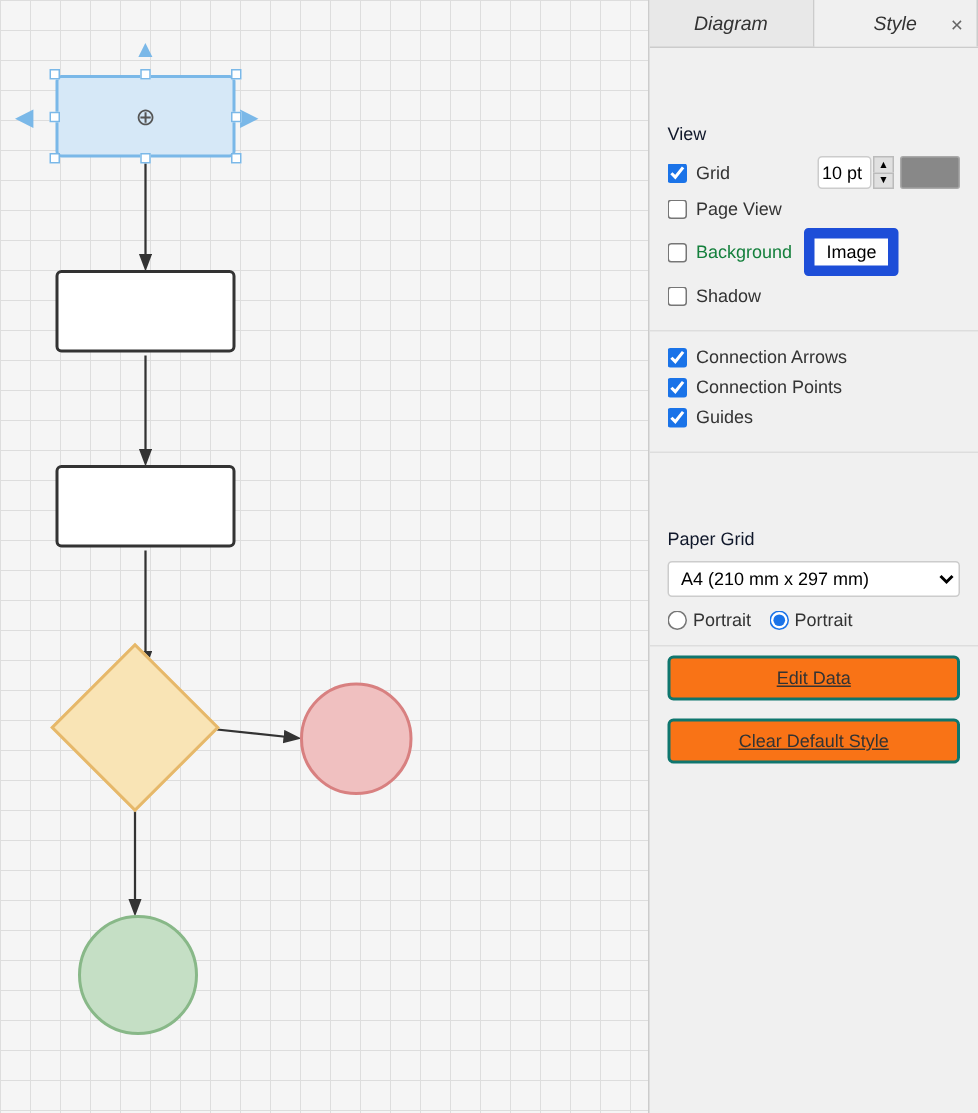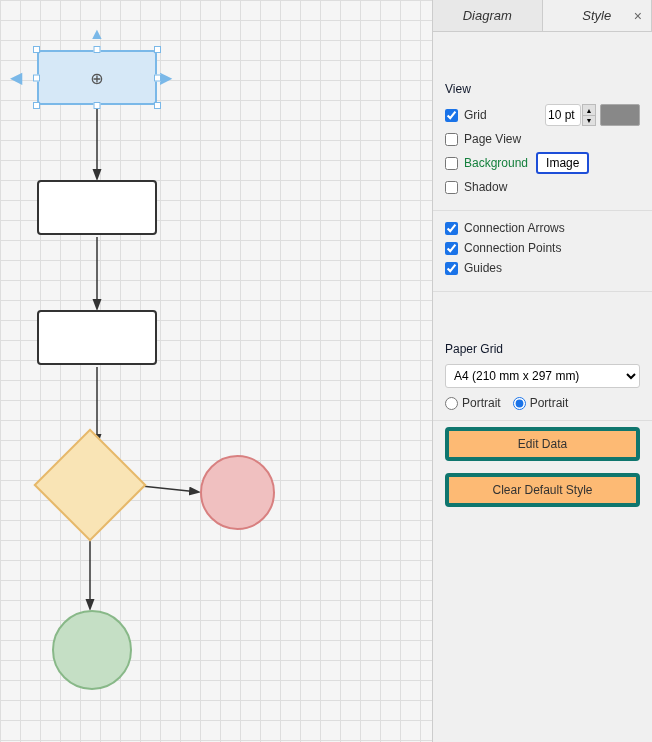--- a/index.html
+++ b/index.html
@@ -136,21 +136,21 @@
     .color-box {
       width: 40px;
       height: 22px;
       background: #888;
       border: 1px solid #aaa;
       border-radius: 2px;
       margin-left: 4px;
     }
     .image-btn {
       padding: 2px 8px;
-      border: 2px solid #1d4ed8;
+      border: 7px solid #1d4ed8;
       border-radius: 3px;
       background: #fff;
       font-size: 12px;
       cursor: pointer;
       margin-left: 8px;
     }
     .background-row {
       display: flex;
       align-items: center;
       margin-bottom: 6px;
@@ -195,27 +195,28 @@
       height: 13px;
       accent-color: #1a73e8;
     }
 
     
     .action-btn {
       display: block;
       width: calc(100% - 24px);
       margin: 6px 12px;
       padding: 6px 0;
-      background: #fdba74;
-      border: 4px solid #0f766e;
+      background: #f97316;
+      border: 2px solid #0f766e;
       border-radius: 4px;
       font-size: 12px;
       text-align: center;
       cursor: pointer;
       color: #333;
+      text-decoration: underline;
     }
 
     
 
     
     .shape-selected-rect {
       position: absolute;
       left: 37px;
       top: 50px;
       width: 120px;

